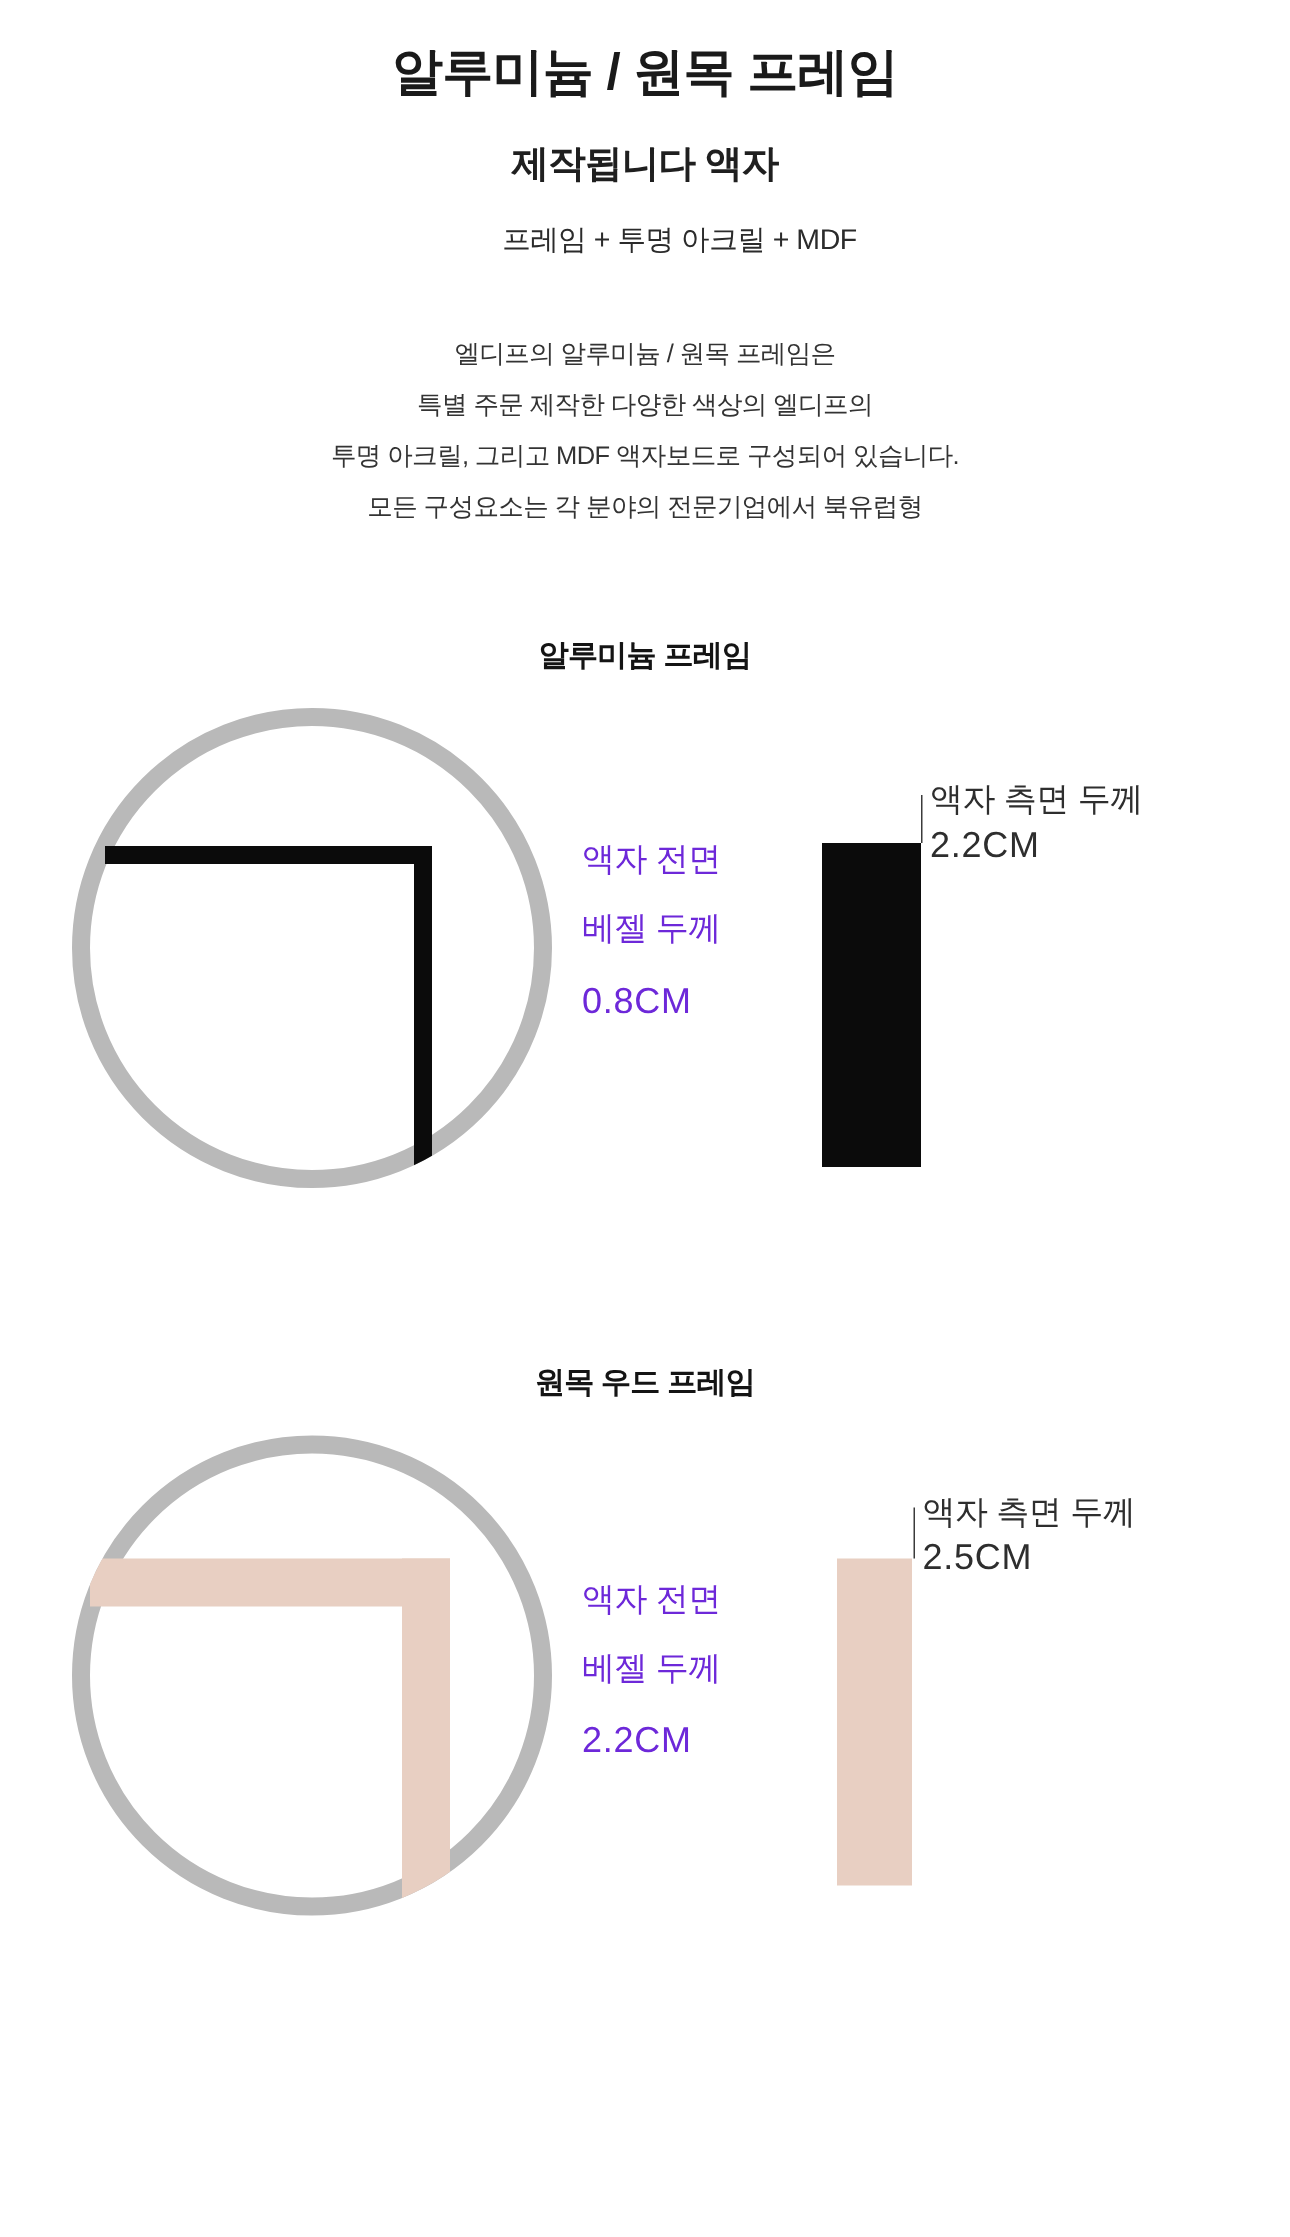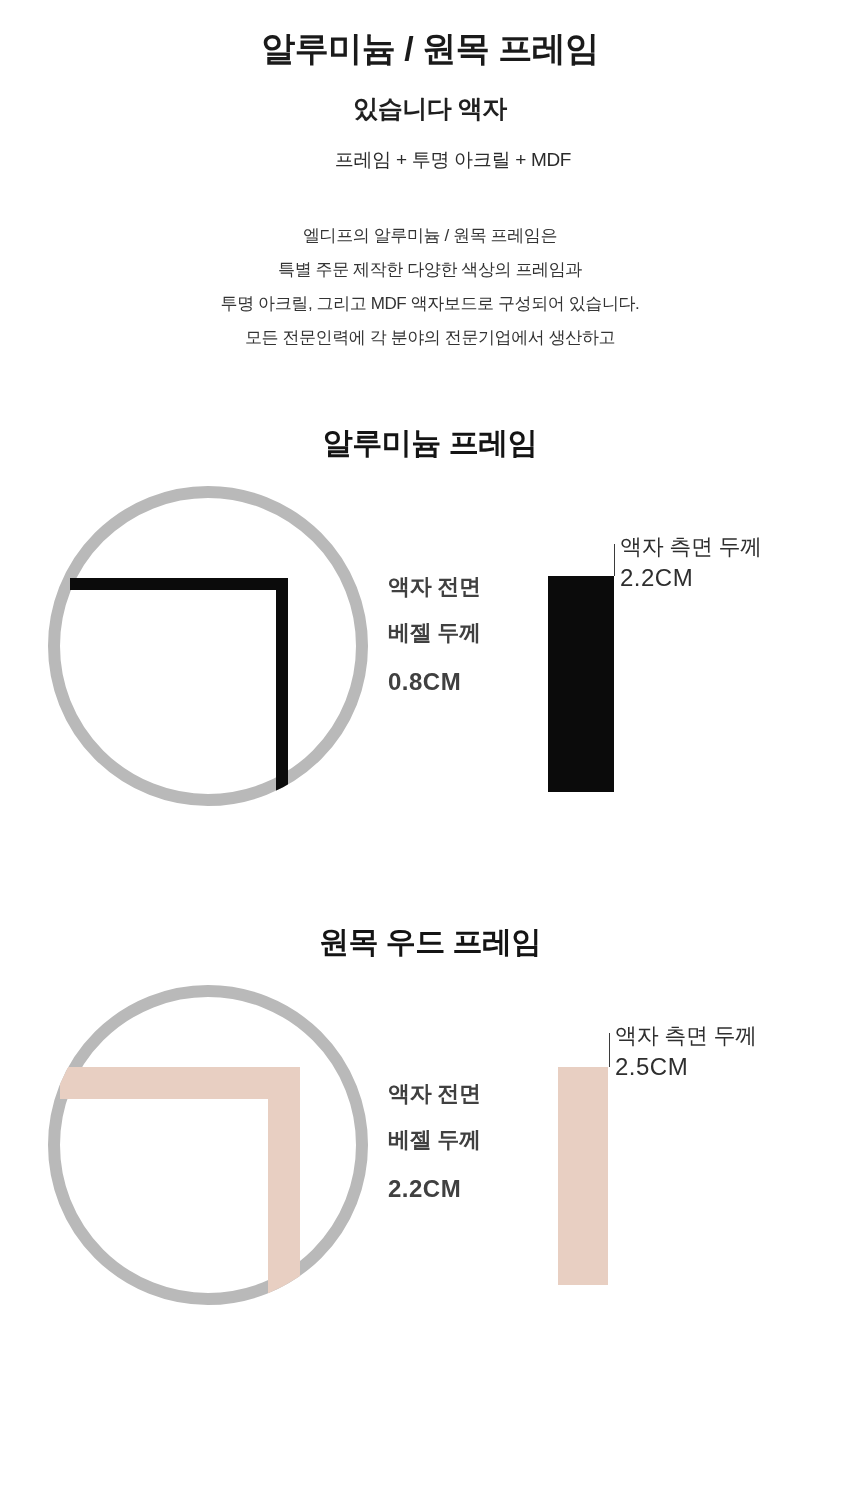--- a/index.html
+++ b/index.html
@@ -58,21 +58,21 @@
     font-size: 17px;
     line-height: 2.0;
     color: #333333;
     letter-spacing: -0.4px;
   }
   .desc div { white-space: nowrap; }
 
   
   .section-title {
     text-align: center;
-    font-size: 30px;
+    font-size: 20px;
     font-weight: bold;
     color: #141414;
     letter-spacing: -0.5px;
   }
   #alu-section-title { margin-top: 68px; }
   #wood-section-title { margin-top: 96px; }
 
   
   .diagram-row {
     position: relative;
@@ -122,23 +122,22 @@
   
   #wood-corner { left: 12px; top: 82px; width: 245px; height: 238px; }
   #wood-corner .hbar { left: 0; top: 0; width: 240px; height: 32px; }
   #wood-corner .vbar { left: 208px; top: 0; width: 32px; height: 238px; }
 
   
   .bezel-label {
     position: absolute;
     font-size: 22px;
     line-height: 2.1;
-    color: #404040;
+    color: #6d28d9;
     letter-spacing: -0.3px;
-    font-weight: bold;
   }
   .bezel-label .val {
     font-size: 24px;
     letter-spacing: 0.5px;
   }
   #alu-bezel-label { left: 388px; top: 78px; }
   #wood-bezel-label { left: 388px; top: 86px; }
 
   
   .side-wrap { position: absolute; padding-left: 27px; }
@@ -174,29 +173,29 @@
   #wood-side .side-tick { left: 51px; top: 20px; height: 34px; }
   #wood-side .side-label { left: 57px; top: 8px; }
 </style>
 </head>
 <body>
 
 <div class="page">
 
   <div class="header">
     <div class="title-main">알루미늄 / 원목 프레임</div>
-    <div class="title-sub">있습니다 액자</div>
+    <div class="title-sub">제작됩니다 액자</div>
     <div class="title-compose">프레임 + 투명 아크릴 + MDF</div>
   </div>
 
   <div class="desc">
     <div>엘디프의 알루미늄 / 원목 프레임은</div>
-    <div>특별 주문 제작한 다양한 색상의 프레임과</div>
+    <div>특별 주문 제작한 다양한 색상의 엘디프의</div>
     <div>투명 아크릴, 그리고 MDF 액자보드로 구성되어 있습니다.</div>
-    <div>모든 전문인력에 각 분야의 전문기업에서 생산하고</div>
+    <div>모든 구성요소는 각 분야의 전문기업에서 북유럽형</div>
   </div>
 
   <div class="section-title" id="alu-section-title">알루미늄 프레임</div>
 
   <div class="diagram-row">
 
     <div class="circle-wrap">
       <div class="circle-ring"></div>
       <div class="corner-clip">
         <div class="corner-L" id="alu-corner">

